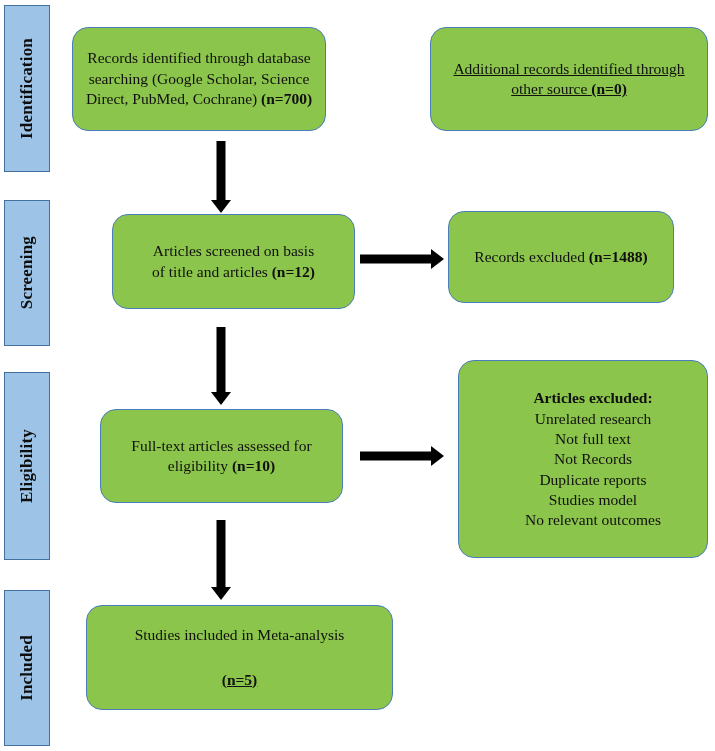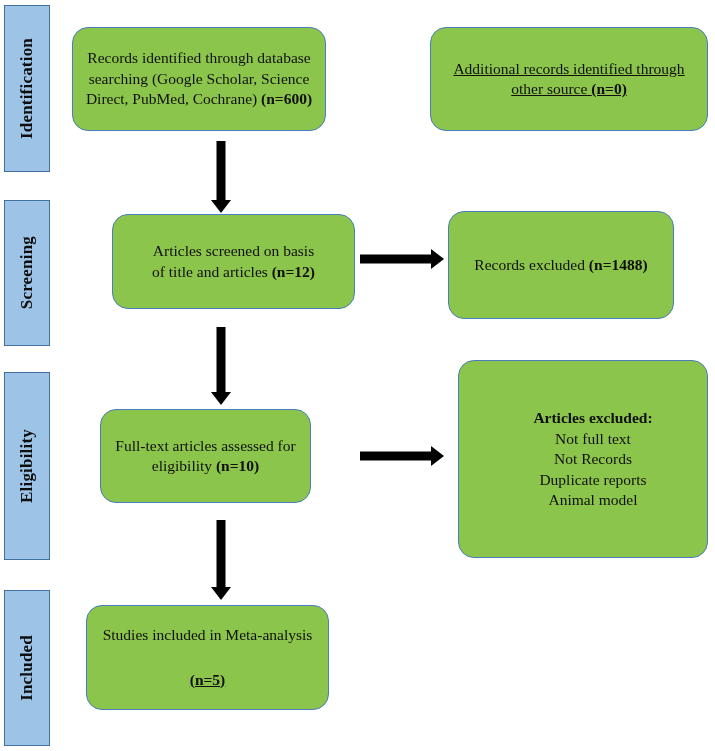--- a/index.html
+++ b/index.html
@@ -143,21 +143,21 @@
   </div>
 
   <div class="stage-box" style="left:4px; top:590px; width:46px; height:156px;">
     <span class="stage-label">Included</span>
   </div>
 
   <div class="node" style="left:72px; top:27px; width:254px; height:104px;">
     <span class="node-text">
       <span>Records identified through database</span><br>
       <span>searching (Google Scholar, Science</span><br>
-      <span>Direct, PubMed, Cochrane) </span><b>(n=600)</b>
+      <span>Direct, PubMed, Cochrane) </span><b>(n=700)</b>
     </span>
   </div>
 
   <div class="node" style="left:430px; top:27px; width:278px; height:104px;text-decoration:underline;">
     <span class="node-text">
       <span>Additional records identified through</span><br>
       <span>other source </span><b>(n=0)</b>
     </span>
   </div>
 
@@ -171,58 +171,60 @@
       <span>Articles screened on basis</span><br>
       <span>of title and articles </span><b>(n=12)</b>
     </span>
   </div>
 
   <div class="arrow-h" style="left:360px; top:259px; width:85px;">
     <div class="shaft" style="width:72px;"></div>
     <div class="head" style="left:71px;"></div>
   </div>
 
-  <div class="node" style="left:448px; top:211px; width:226px; height:108px;">
+  <div class="node" style="left:448px; top:211px; width:226px; height:92px;">
     <span class="node-text">
       <span>Records excluded </span><b>(n=1488)</b>
     </span>
   </div>
 
   <div class="arrow-v" style="left:221px; top:327px; height:80px;">
     <div class="shaft" style="height:66px;"></div>
     <div class="head" style="top:65px;"></div>
   </div>
 
-  <div class="node" style="left:100px; top:409px; width:211px; height:94px;">
+  <div class="node" style="left:100px; top:409px; width:243px; height:94px;">
     <span class="node-text">
       <span>Full-text articles assessed for</span><br>
       <span>eligibility </span><b>(n=10)</b>
     </span>
   </div>
 
   <div class="arrow-h" style="left:360px; top:456px; width:85px;">
     <div class="shaft" style="width:72px;"></div>
     <div class="head" style="left:71px;"></div>
   </div>
 
   <div class="node list-node" style="left:458px; top:360px; width:250px; height:198px;">
     <span class="node-text">
       <span class="list-title">Articles excluded:</span>
+      <span class="list-item">Unrelated research</span>
       <span class="list-item">Not full text</span>
       <span class="list-item">Not Records</span>
       <span class="list-item">Duplicate reports</span>
-      <span class="list-item">Animal model</span>
+      <span class="list-item">Studies model</span>
+      <span class="list-item">No relevant outcomes</span>
     </span>
   </div>
 
   <div class="arrow-v" style="left:221px; top:520px; height:82px;">
     <div class="shaft" style="height:68px;"></div>
     <div class="head" style="top:67px;"></div>
   </div>
 
-  <div class="node two-line-gap" style="left:86px; top:605px; width:243px; height:105px;">
+  <div class="node two-line-gap" style="left:86px; top:605px; width:307px; height:105px;">
     <span class="node-text">
       <span>Studies included in Meta-analysis</span>
       <span class="gap-line">(n=5)</span>
     </span>
   </div>
 
 </div>
 
 </body></html>

